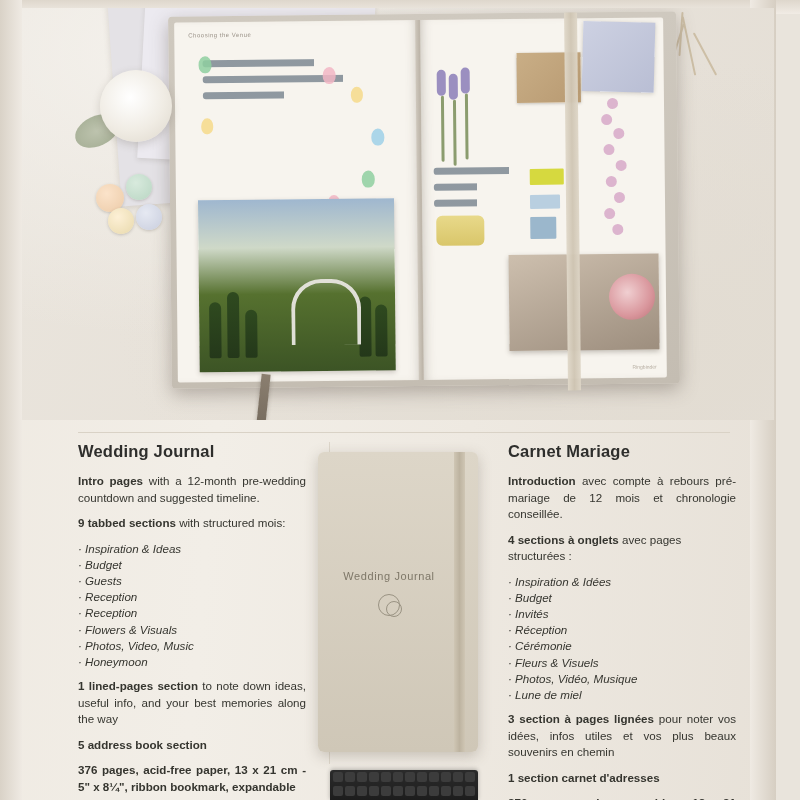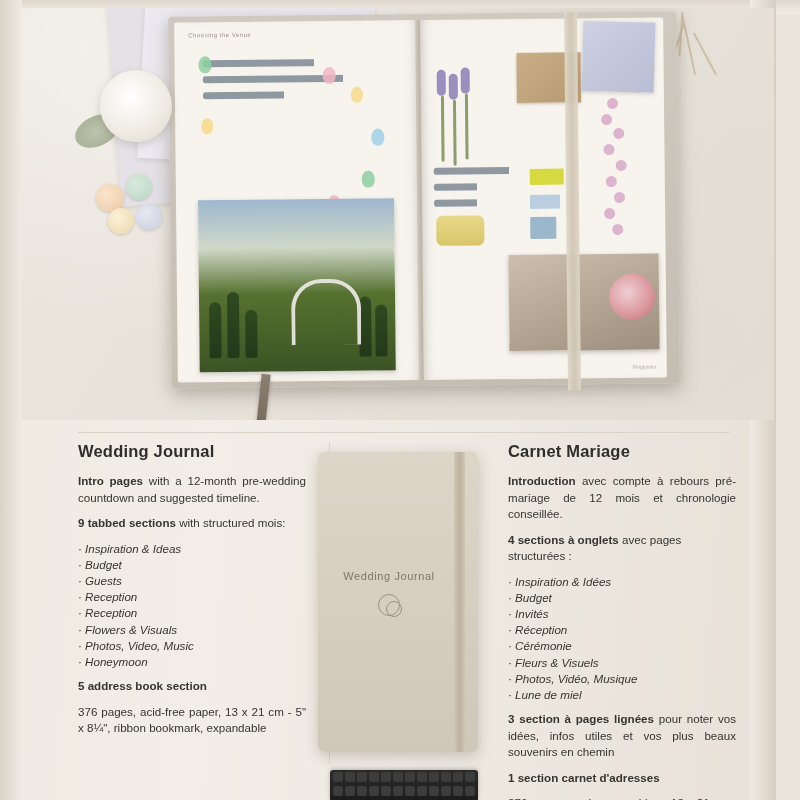--- a/index.html
+++ b/index.html
@@ -130,21 +130,21 @@
   .col.right{left:486px;}
   .col h2{margin:0 0 12px 0;font-size:16.5px;font-weight:bold;color:#2e2e2c;
     letter-spacing:.2px;}
   .col p{margin:0 0 9px 0;font-size:11.6px;line-height:16.5px;text-align:justify;
     color:#35352f;}
   .col p.tight{text-align:left;}
   .col .b{font-weight:bold;}
   .col ul{margin:0 0 8px 0;padding:0;list-style:none;font-style:italic;}
   .col li{font-size:11.6px;line-height:16.2px;color:#35352f;}
   .col li:before{content:"· ";}
-  .small{font-size:11.4px;line-height:16px;}
+  .small{font-size:11.4px;line-height:16px;font-weight:bold;}
   .divider{position:absolute;left:307px;top:22px;width:1px;height:322px;background:#ddd6ca;}
 
   
   .closed{
     position:absolute;left:318px;top:452px;width:160px;height:300px;
     background:linear-gradient(180deg,#ddd6c8,#cfc7b7);
     border-radius:6px;box-shadow:0 4px 14px rgba(90,80,65,.28);
   }
   .closed .band{position:absolute;right:13px;top:0;width:11px;height:300px;
     background:linear-gradient(90deg,#cfc6b4,#bdb3a0,#cfc6b4);}
@@ -283,20 +283,21 @@
       <ul>
         <li>Inspiration &amp; Ideas</li>
         <li>Budget</li>
         <li>Guests</li>
         <li>Reception</li>
         <li>Reception</li>
         <li>Flowers &amp; Visuals</li>
         <li>Photos, Video, Music</li>
         <li>Honeymoon</li>
       </ul>
+      <p><span class="b">1 lined-pages section</span><span> to note down ideas, useful info, and your best memories along the way</span></p>
       <p class="tight b">5 address book section</p>
       <p class="small">376 pages, acid-free paper, 13 x 21 cm - 5" x 8¼", ribbon bookmark, expandable</p>
     </div>
 
     <div class="col right">
       <h2>Carnet Mariage</h2>
       <p><span class="b">Introduction</span><span> avec compte à rebours pré-mariage de 12 mois et chronologie conseillée.</span></p>
       <p class="tight"><span class="b">4 sections à onglets</span><span> avec pages structurées :</span></p>
       <ul>
         <li>Inspiration &amp; Idées</li>

